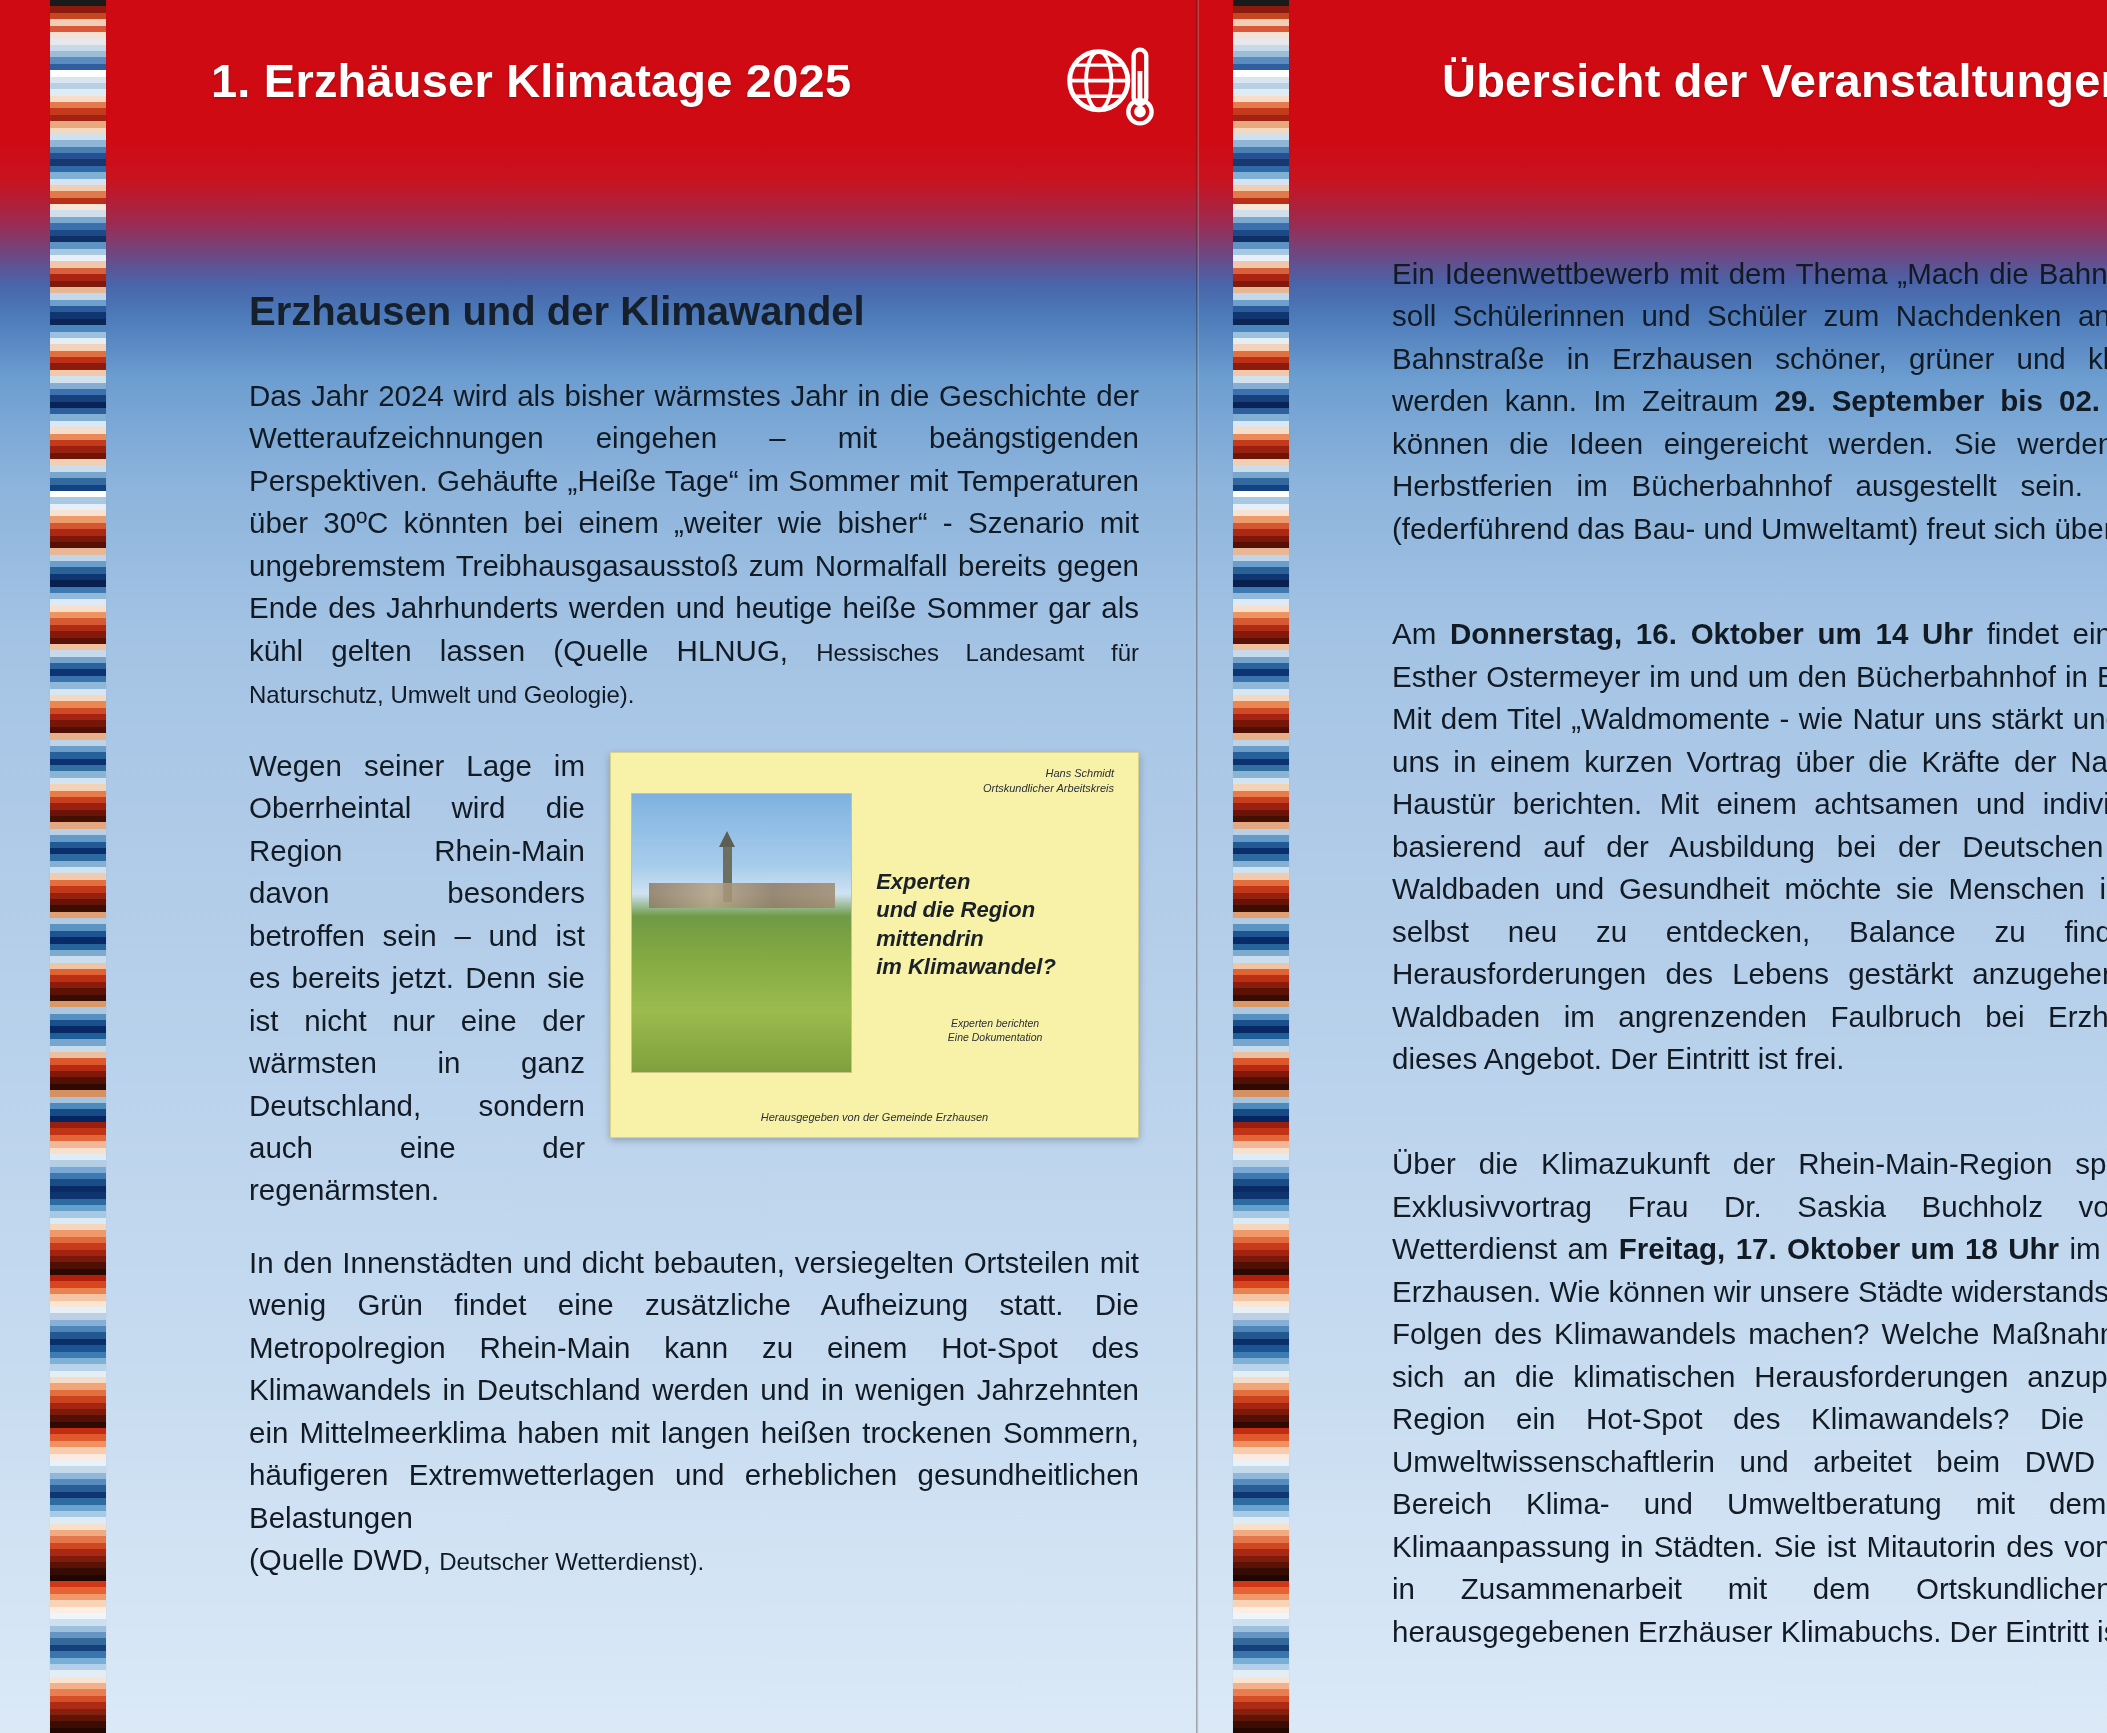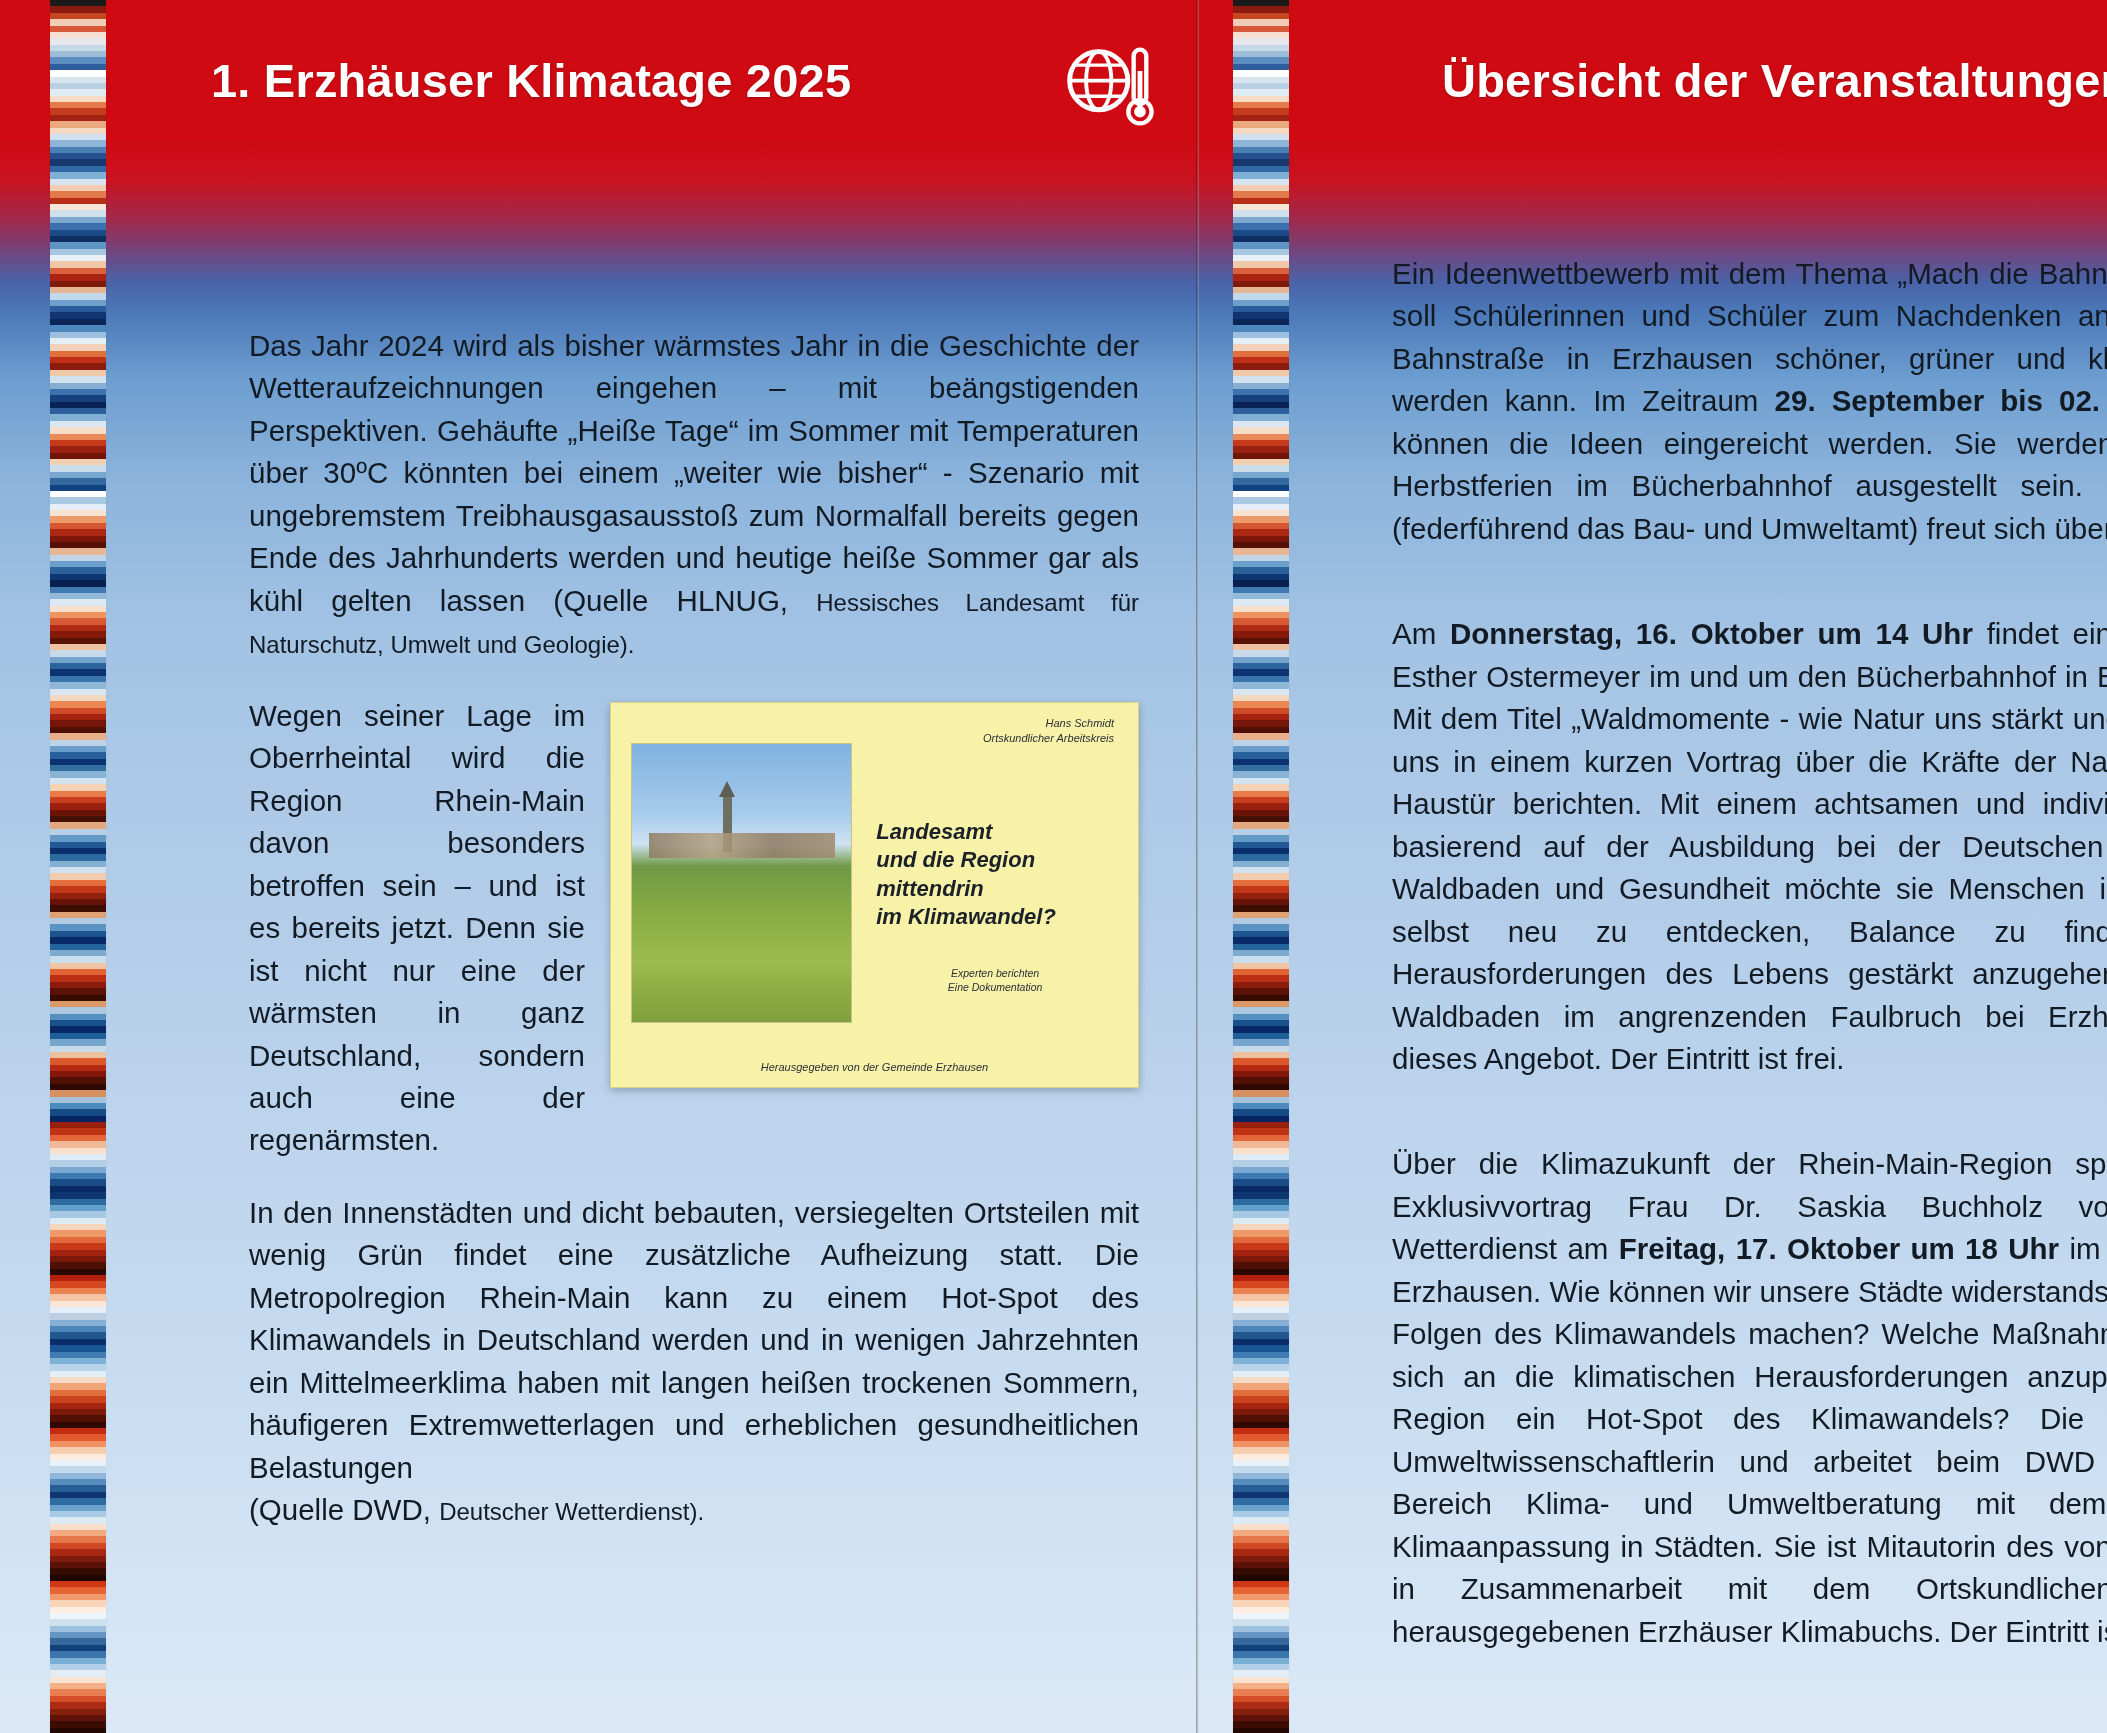--- a/index.html
+++ b/index.html
@@ -516,38 +516,39 @@
         <rect x="78" y="12" width="13" height="56" rx="6.5" fill="none" stroke="#ffffff" stroke-width="4.5"></rect>
         <circle cx="84.5" cy="76" r="12" fill="none" stroke="#ffffff" stroke-width="4.5"></circle>
         <circle cx="84.5" cy="76" r="6" fill="#ffffff"></circle>
         <rect x="82" y="34" width="5" height="40" fill="#ffffff"></rect>
       </svg>
     </div>
 
     <div class="content content-left">
       <h2 class="section-title">
         <br>
+        <span>Erzhausen und der Klimawandel</span>
       </h2>
 
 
       <p class="body"><span>Das Jahr 2024 wird als bisher wärmstes Jahr in die Geschichte der Wetteraufzeichnungen eingehen – mit beängstigenden Perspektiven. Gehäufte „Heiße Tage“ im Sommer mit Temperaturen über 30ºC könnten bei einem „weiter wie bisher“ - Szenario mit ungebremstem Treibhausgasausstoß zum Normalfall bereits gegen Ende des Jahrhunderts werden und heutige heiße Sommer gar als kühl gelten lassen (Quelle HLNUG, </span><span class="small">Hessisches Landesamt für Naturschutz, Umwelt und Geologie).</span></p>
 
       <div class="clearfix">
         <div class="book-figure">
           <div class="book-photo">
             <div class="church"></div>
             <div class="village"></div>
           </div>
           <div class="book-text">
             <div class="book-author">
               <span>Hans Schmidt</span><br>
               <span>Ortskundlicher Arbeitskreis</span>
             </div>
             <div class="book-title">
-              <span>Landesamt</span><br>
+              <span>Experten</span><br>
               <span>und die Region</span><br>
               <span>mittendrin</span><br>
               <span>im Klimawandel?</span>
             </div>
             <div class="book-sub">
               <span>Experten berichten</span><br>
               <span>Eine Dokumentation</span>
             </div>
           </div>
           <div class="book-pub">Herausgegeben von der Gemeinde Erzhausen</div>

